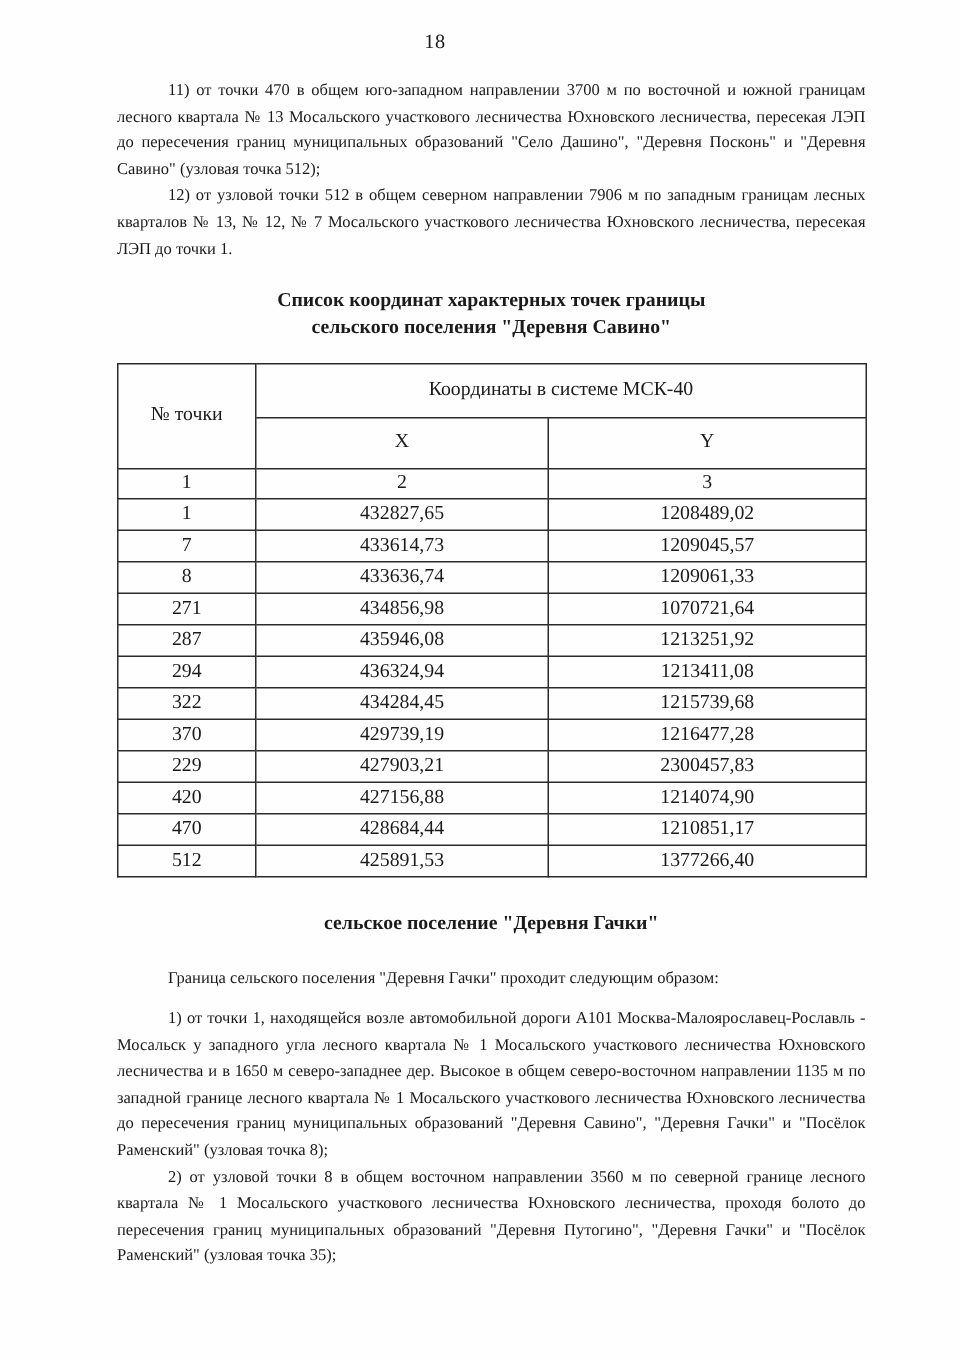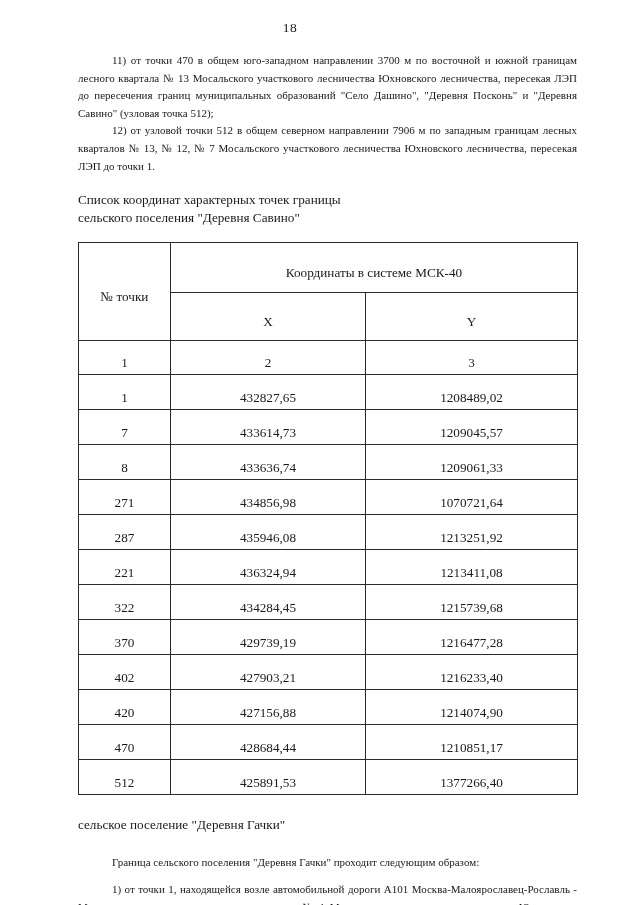--- a/index.html
+++ b/index.html
@@ -48,36 +48,37 @@
   p.body-par + p.body-par {
     margin-top: 0px;
   }
   .gap-s { height: 9px; }
   .gap-m { height: 16px; }
   .gap-l { height: 21px; }
 
   .centered-heading {
     font-size: 13.2px;
     line-height: 17.4px;
-    text-align: left;
+    text-align: center;
     text-indent: 0;
+    font-weight: bold;
   }
 
   
   table.coords {
     border-collapse: collapse;
     width: 499px;
     table-layout: fixed;
     font-size: 13.2px;
   }
   table.coords td, table.coords th {
     border: 1px solid #2b2b2b;
     text-align: center;
     font-weight: normal;
-    padding: 14px 2px 3px 2px;
+    padding: 0 2px 3px 2px;
     line-height: 15px;
   }
   table.coords .col-pt  { width: 92px; }
   table.coords .col-x   { width: 195px; }
   table.coords .col-y   { width: 212px; }
   table.coords th.pt-head {
     height: 66px;
     vertical-align: middle;
   }
   table.coords th.grp-head {
@@ -159,38 +160,38 @@
             <td class="data-cell">271</td>
             <td class="data-cell">434856,98</td>
             <td class="data-cell">1070721,64</td>
           </tr>
           <tr>
             <td class="data-cell">287</td>
             <td class="data-cell">435946,08</td>
             <td class="data-cell">1213251,92</td>
           </tr>
           <tr>
-            <td class="data-cell">221</td>
+            <td class="data-cell">294</td>
             <td class="data-cell">436324,94</td>
             <td class="data-cell">1213411,08</td>
           </tr>
           <tr>
             <td class="data-cell">322</td>
             <td class="data-cell">434284,45</td>
             <td class="data-cell">1215739,68</td>
           </tr>
           <tr>
             <td class="data-cell">370</td>
             <td class="data-cell">429739,19</td>
             <td class="data-cell">1216477,28</td>
           </tr>
           <tr>
-            <td class="data-cell">402</td>
+            <td class="data-cell">229</td>
             <td class="data-cell">427903,21</td>
-            <td class="data-cell">1216233,40</td>
+            <td class="data-cell">2300457,83</td>
           </tr>
           <tr>
             <td class="data-cell">420</td>
             <td class="data-cell">427156,88</td>
             <td class="data-cell">1214074,90</td>
           </tr>
           <tr>
             <td class="data-cell">470</td>
             <td class="data-cell">428684,44</td>
             <td class="data-cell">1210851,17</td>

